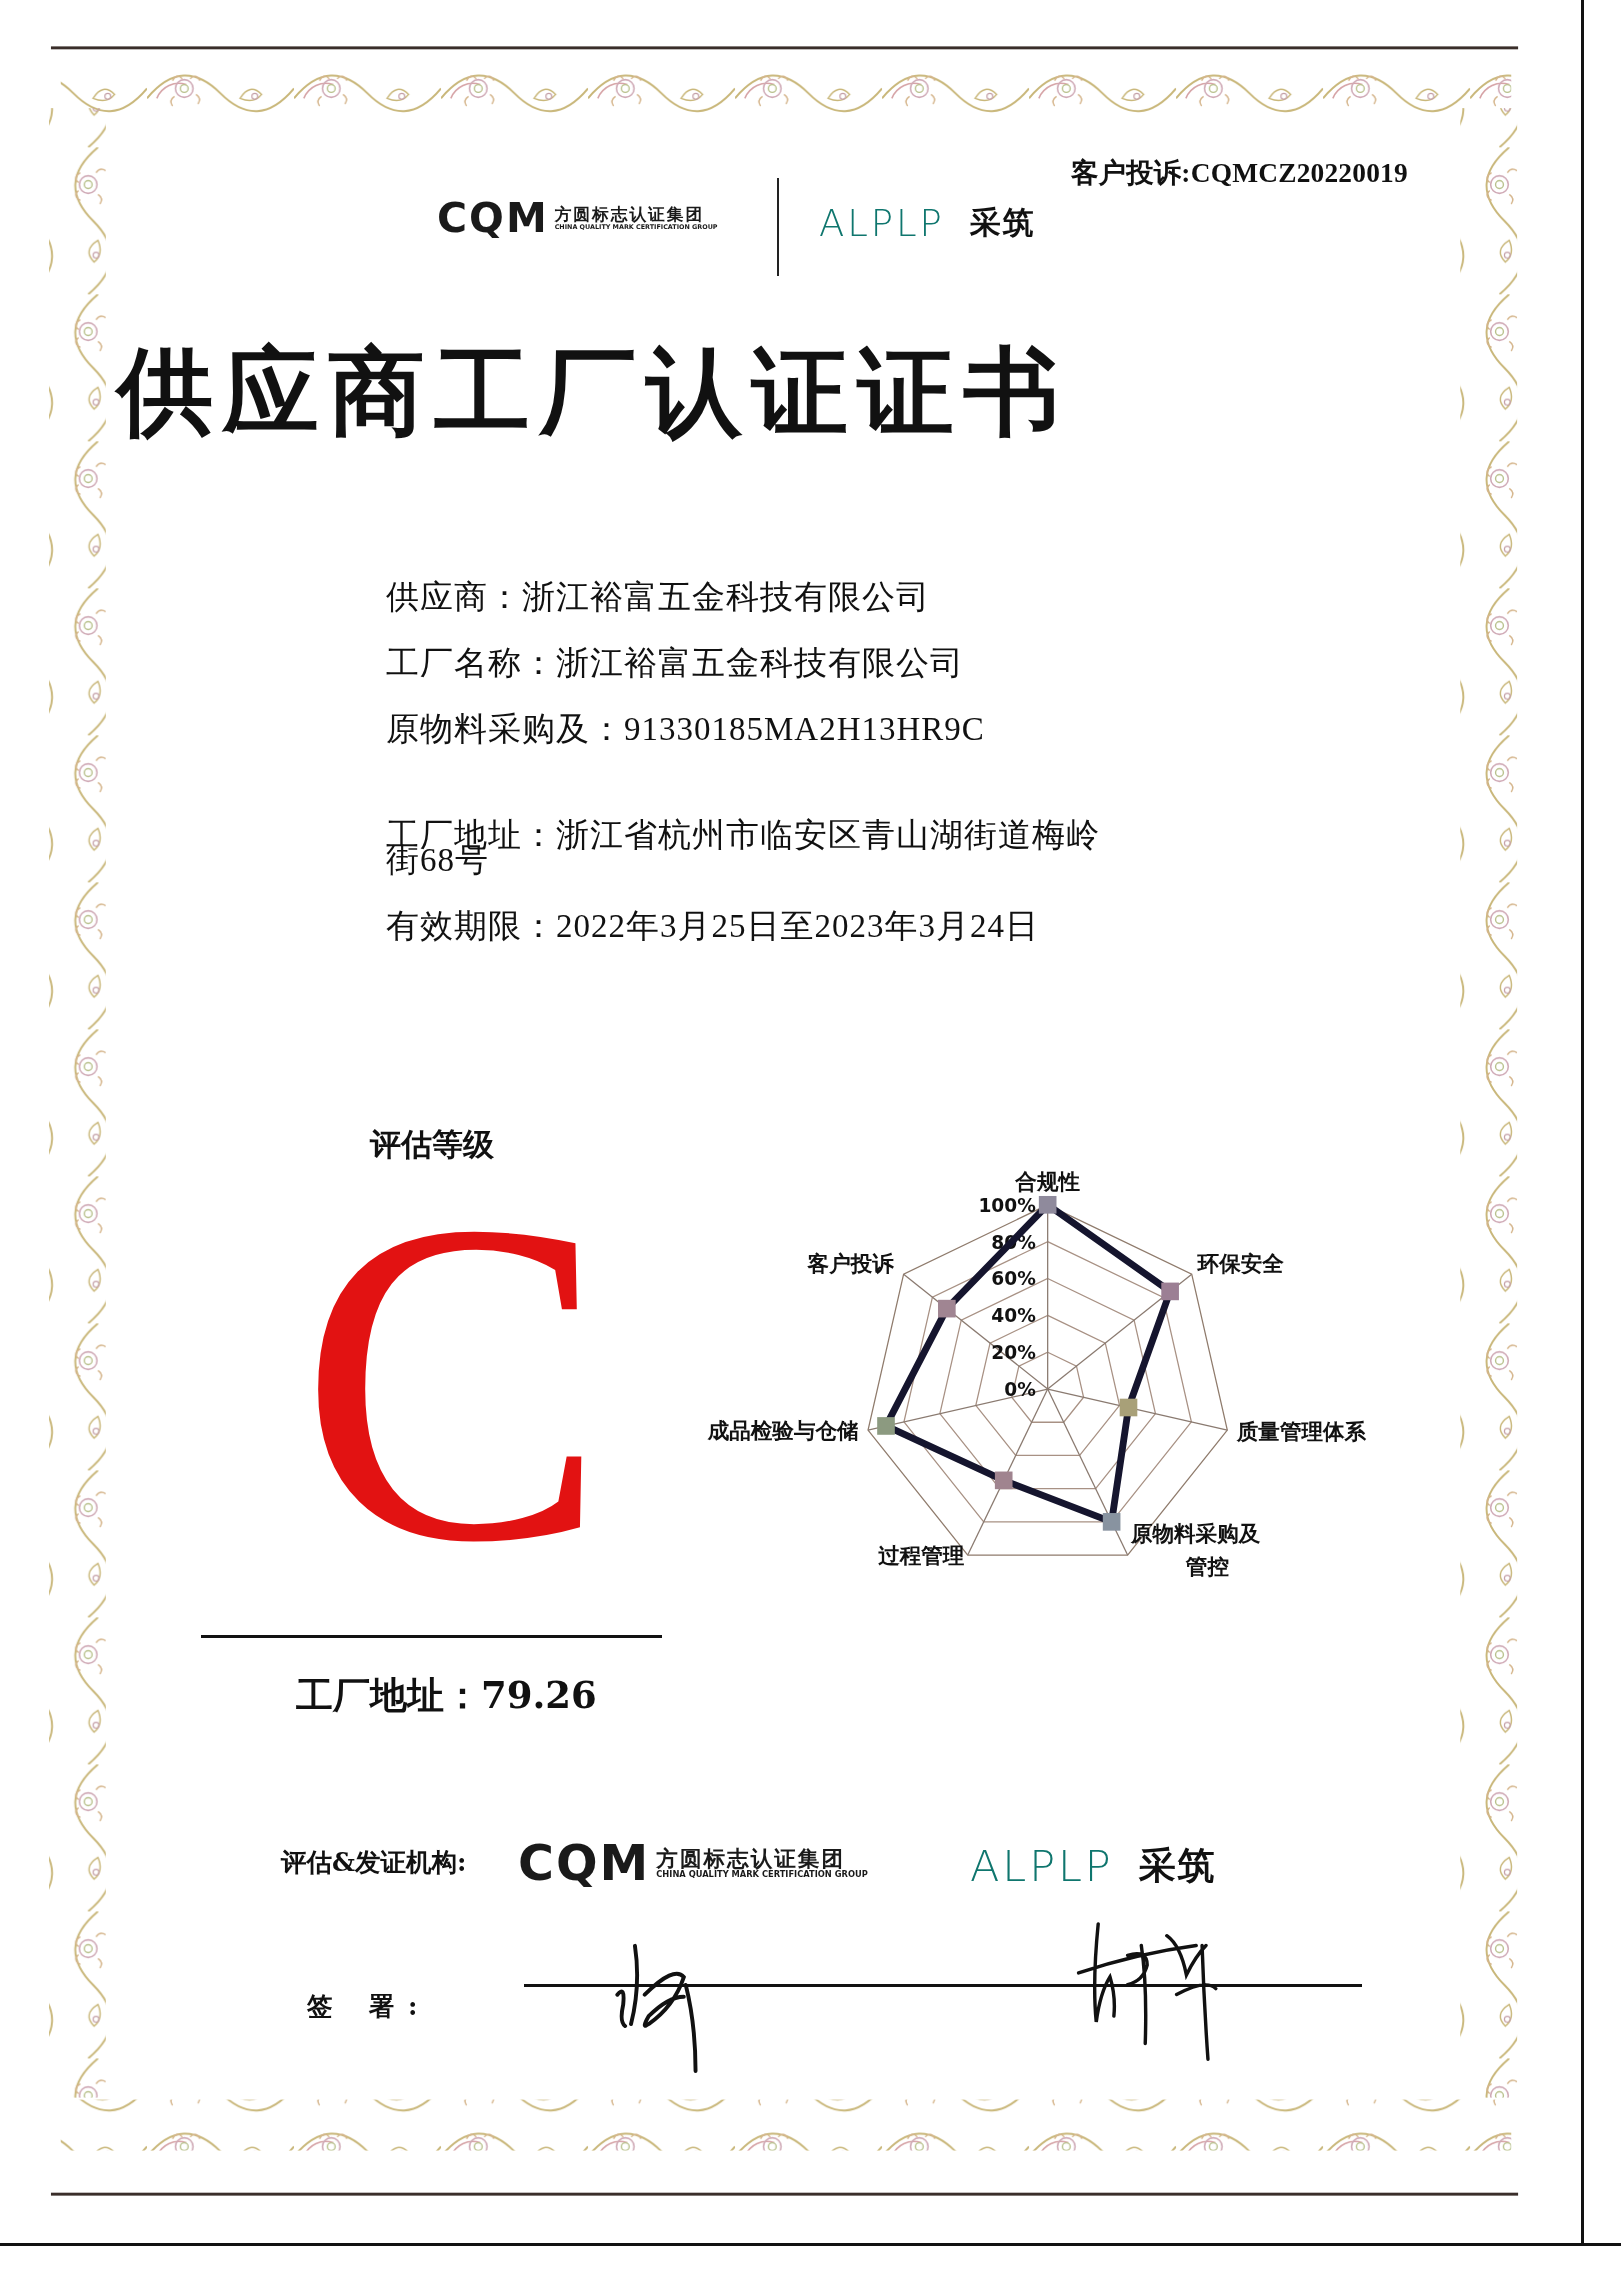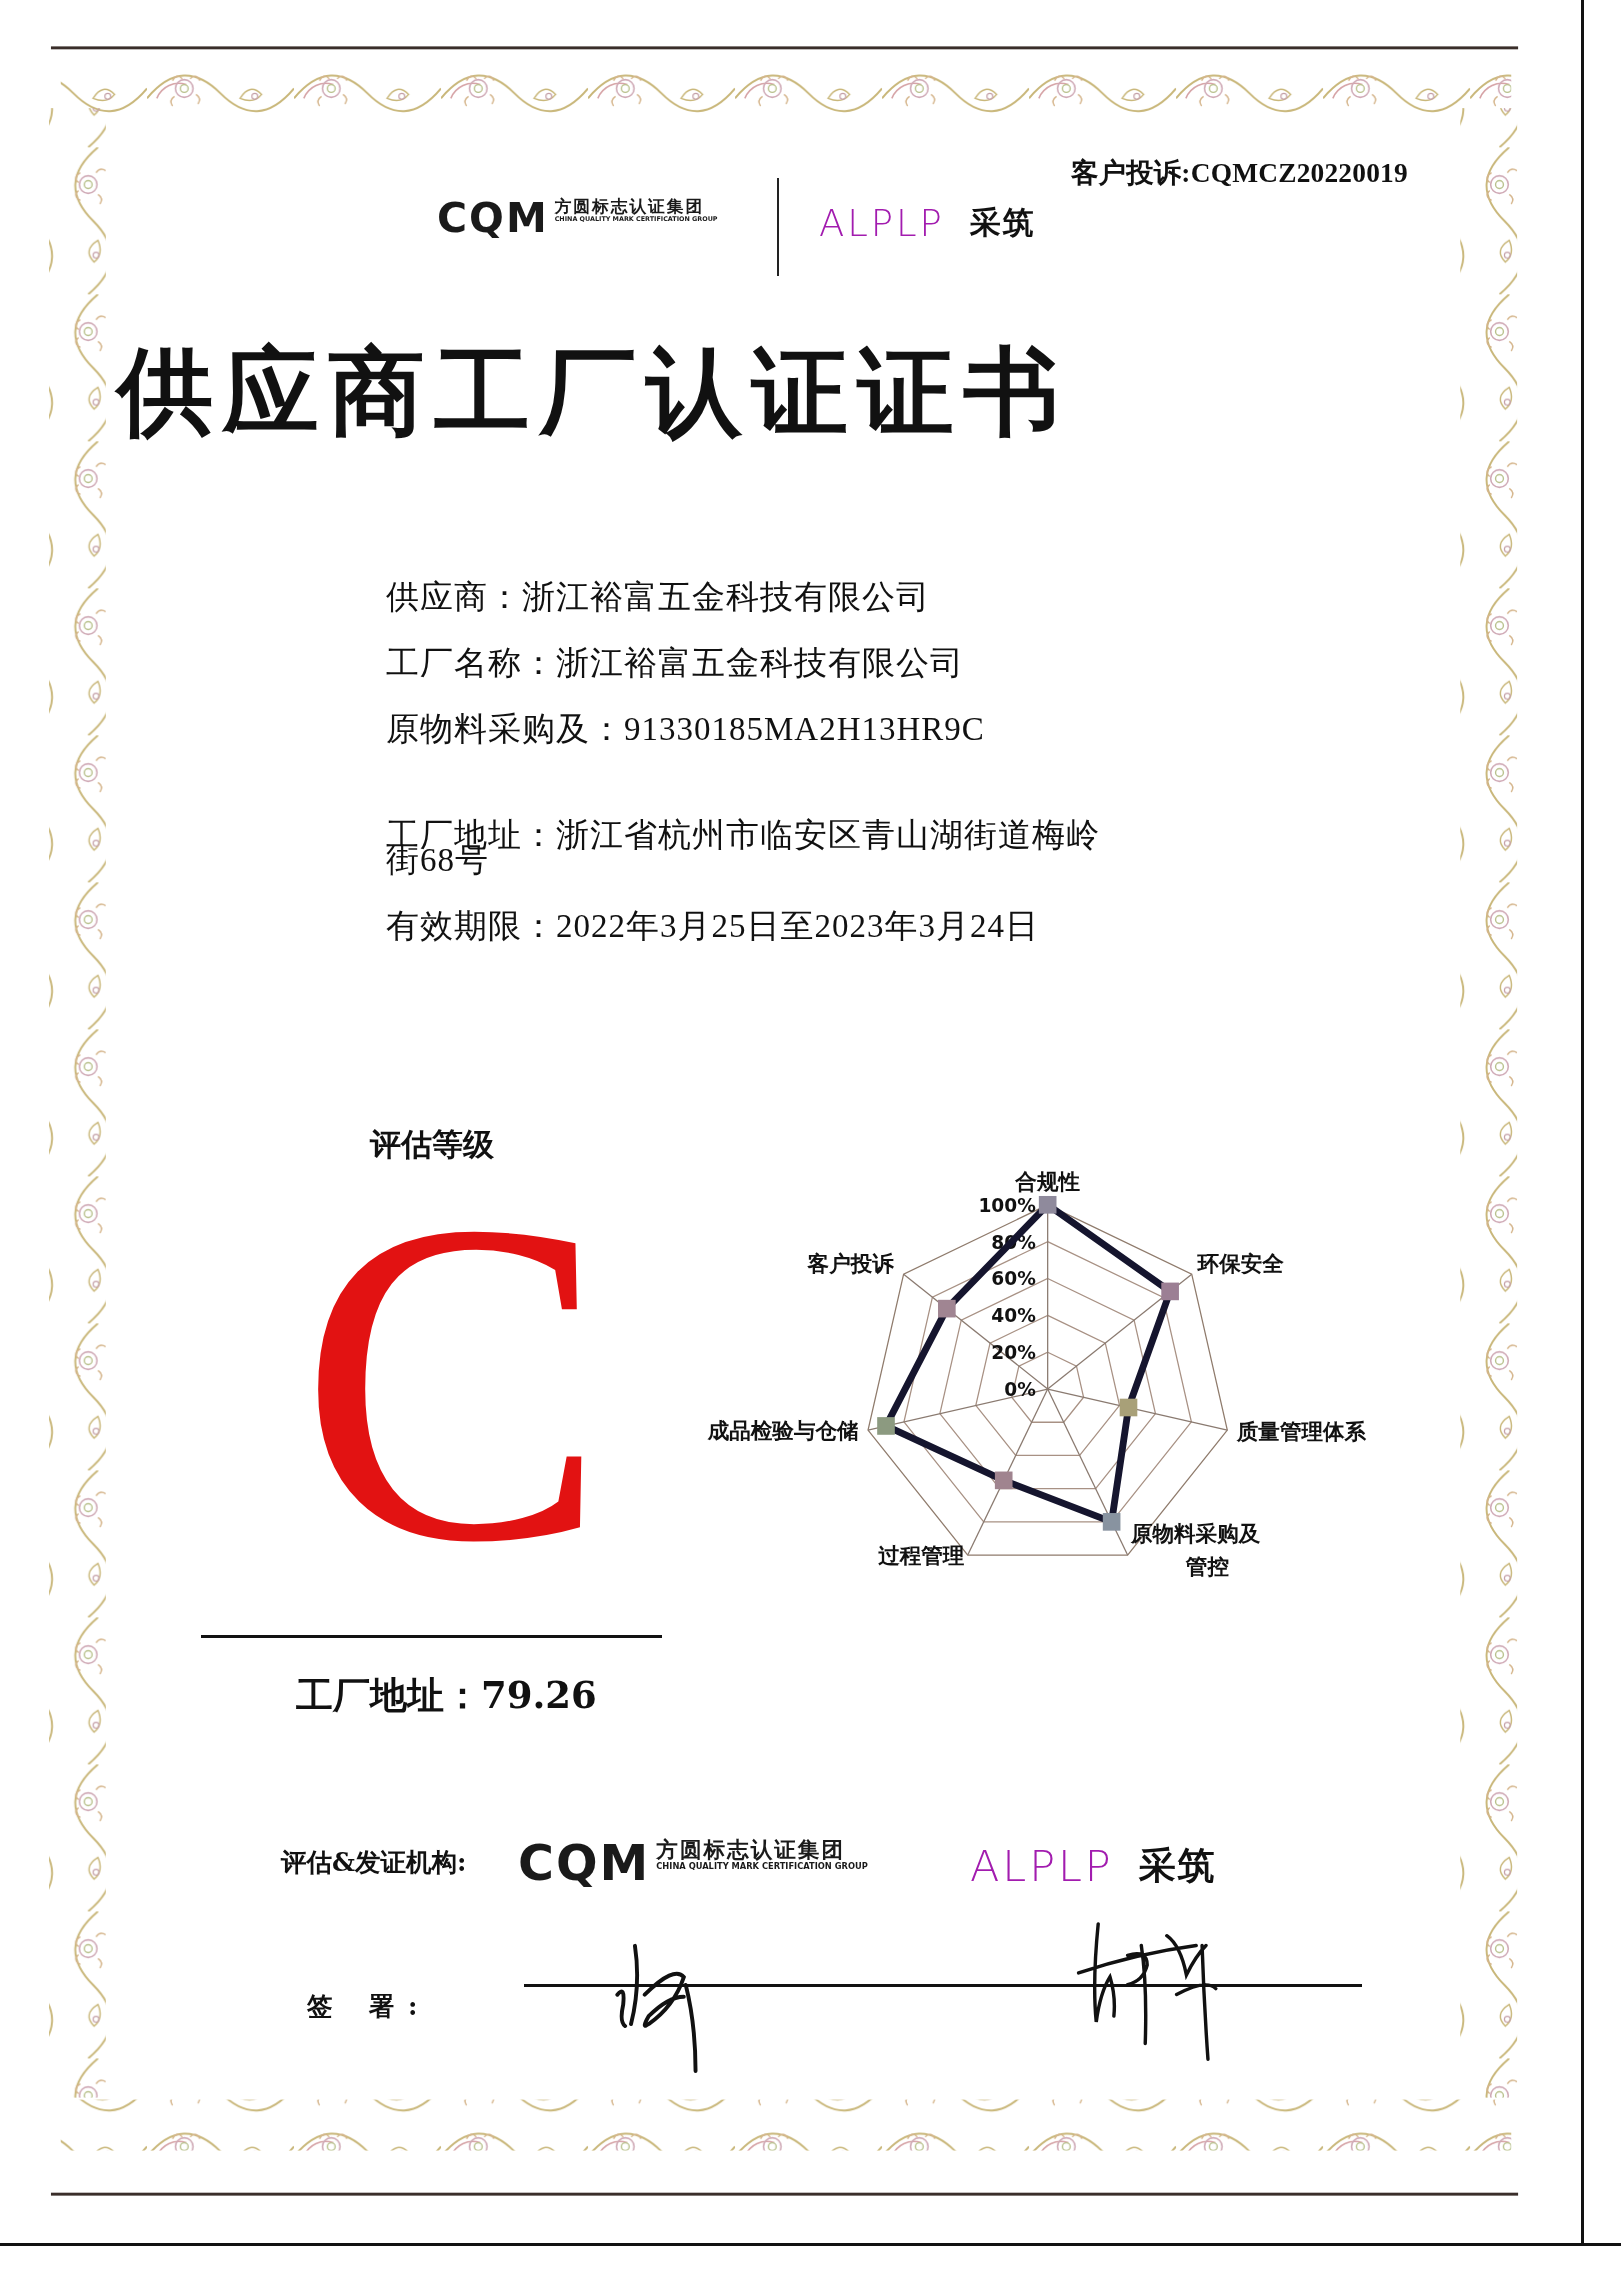--- a/index.html
+++ b/index.html
@@ -4,29 +4,29 @@
 <style>
   html, body { margin:0; padding:0; background:#fff; }
   body { width:1621px; height:2292px; position:relative; overflow:hidden;
          font-family:"DejaVu Serif","Liberation Serif",serif; color:#111; }
   .abs { position:absolute; }
   .frame-line-right { position:absolute; left:1581px; top:0; width:2.9px; height:2245px; background:#111; }
   .outer-bottom { position:absolute; left:0; top:2243px; width:1621px; height:2.9px; background:#111; }
   .border-svg { position:absolute; left:0; top:0; }
   .cert-no { position:absolute; left:1071px; top:155px; font-size:27.4px; font-weight:bold;
              font-family:"Liberation Serif","DejaVu Serif",serif; letter-spacing:0.2px; }
-  .logo-cqm { position:absolute; display:flex; }
+  .logo-cqm { position:absolute; display:flex; align-items:center; }
   .cqm-mark { font-family:"DejaVu Sans","Liberation Sans",sans-serif; font-weight:900; color:#1a1a1a;
               letter-spacing:2px; line-height:1; }
   .cqm-text { display:flex; flex-direction:column; margin-left:5.9px; color:#1a1a1a;
               font-family:"DejaVu Sans","Liberation Sans",sans-serif; font-weight:bold; }
   .cqm-cn { letter-spacing:2px; line-height:1.05; }
   .cqm-en { letter-spacing:0; line-height:1.1; }
   .alp { position:absolute; display:flex; align-items:center; }
-  .alp-mark { font-family:"DejaVu Sans","Liberation Sans",sans-serif; color:#a21caf; font-weight:300;
+  .alp-mark { font-family:"DejaVu Sans","Liberation Sans",sans-serif; color:#0f766e; font-weight:300;
               letter-spacing:2.9px; line-height:1; font-style:normal; }
   .alp-cn { font-family:"DejaVu Sans","Liberation Sans",sans-serif; font-weight:bold; color:#111;
             margin-left:25px; letter-spacing:2px; }
   .vsep { position:absolute; left:777px; top:178px; width:2px; height:98px; background:#222; }
   .title { position:absolute; left:0; width:1186px; top:329px; text-align:center; font-size:96px; font-weight:bold;
            letter-spacing:9.8px; font-family:"DejaVu Serif","Liberation Serif",serif; }
   .info { position:absolute; left:386px; font-size:33px; font-family:"Liberation Serif","DejaVu Serif",serif; letter-spacing:1px; }
   .grade-label { position:absolute; left:370px; top:1124px; font-size:31px; font-weight:bold;
                  font-family:"DejaVu Serif","Liberation Serif",serif;text-align:center; }
   .grade-letter { position:absolute; left:257px; top:1176px; width:392px; height:412px; text-align:center;

